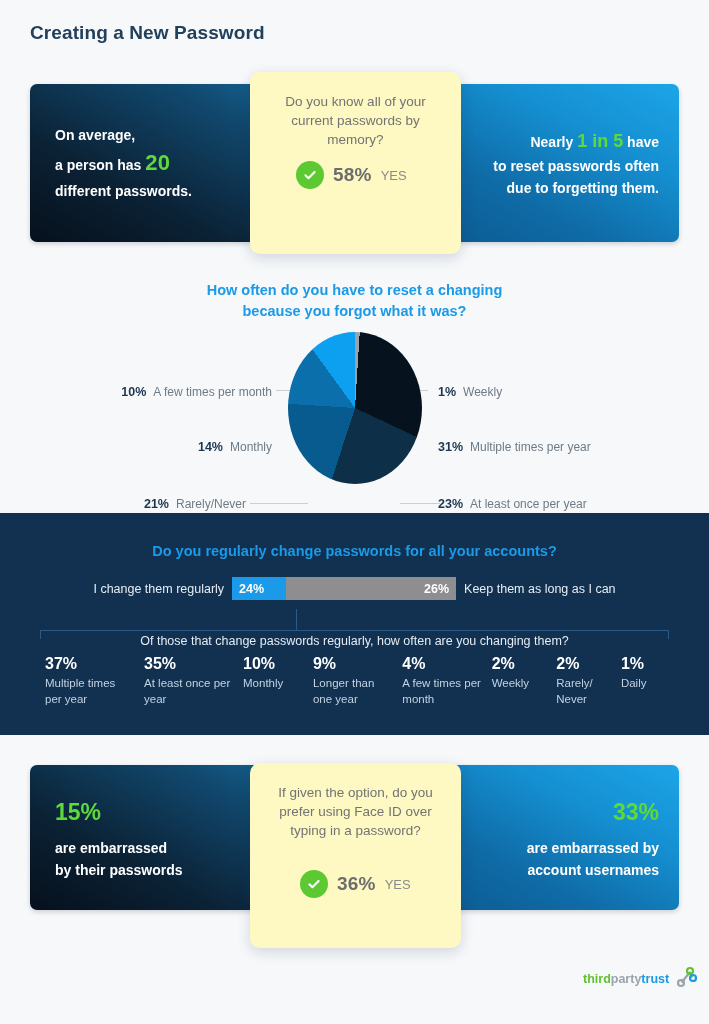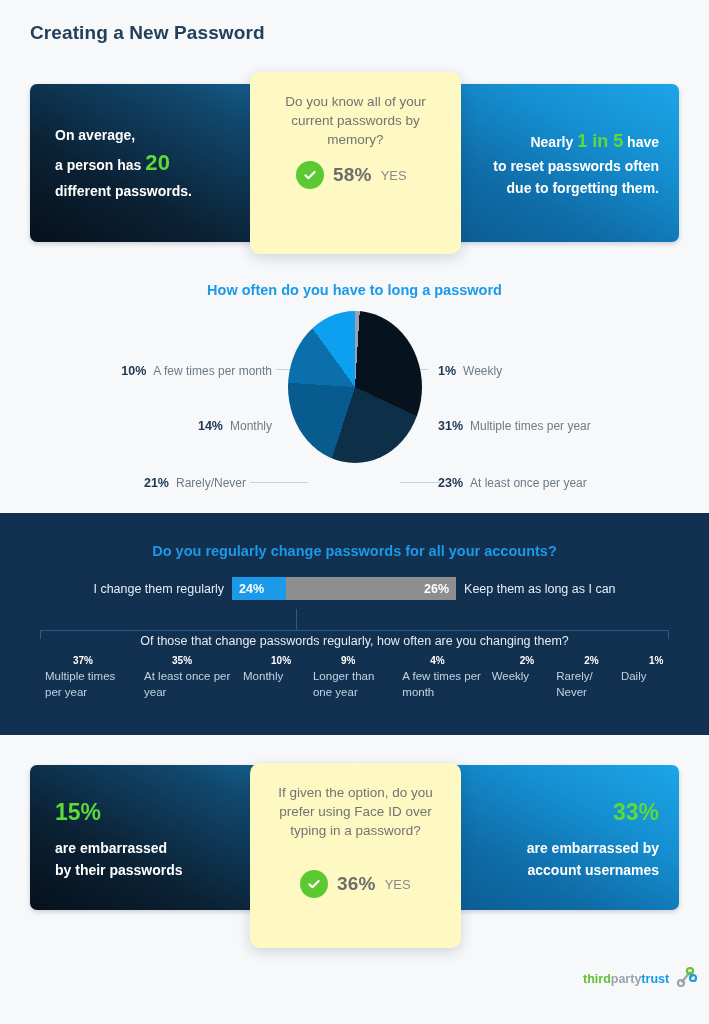--- a/index.html
+++ b/index.html
@@ -263,25 +263,24 @@
   }
   .stats-row {
     position: absolute;
     left: 45px;
     top: 655px;
     width: 630px;
     display: flex;
   }
   .stat { padding-right: 10px; }
   .stat .sv {
-    font-size: 10px;
+    font-size: 16px;
     font-weight: bold;
     color: #ffffff;
     margin-bottom: 3px;
-    margin-left: 28px;
   }
   .stat .sl {
     font-size: 11.5px;
     line-height: 1.35;
     color: #c2d2e2;
   }
 
   
   .band-two {
     position: absolute;
@@ -361,21 +360,22 @@
           </svg>
       </span>
       <span class="wc-pct">58%</span>
       <span class="wc-lbl">YES</span>
     </div>
   </div>
 </div>
 
 <div class="pie-section">
   <div class="pie-heading">
-    <span>How often do you have to long a password</span><br>
+    <span>How often do you have to reset a changing</span><br>
+    <span>because you forgot what it was?</span>
   </div>
 
   <div class="pie-wrap">
 
     <div class="leader" style="left:276px; top:60px; width:70px;"></div>
     <div class="leader" style="left:250px; top:173px; width:58px;"></div>
     <div class="leader" style="left:358px; top:60px; width:70px;"></div>
     <div class="leader" style="left:400px; top:173px; width:40px;"></div>
 
     <div class="pie" id="pie-graphic" style="background: conic-gradient(rgb(154, 163, 171) 0deg, rgb(154, 163, 171) 3.6deg, rgb(6, 19, 31) 3.6deg, rgb(6, 19, 31) 115.2deg, rgb(13, 48, 72) 115.2deg, rgb(13, 48, 72) 198deg, rgb(7, 91, 142) 198deg, rgb(7, 91, 142) 273.6deg, rgb(10, 111, 171) 273.6deg, rgb(10, 111, 171) 324deg, rgb(13, 159, 240) 324deg, rgb(13, 159, 240) 360deg);"></div>

